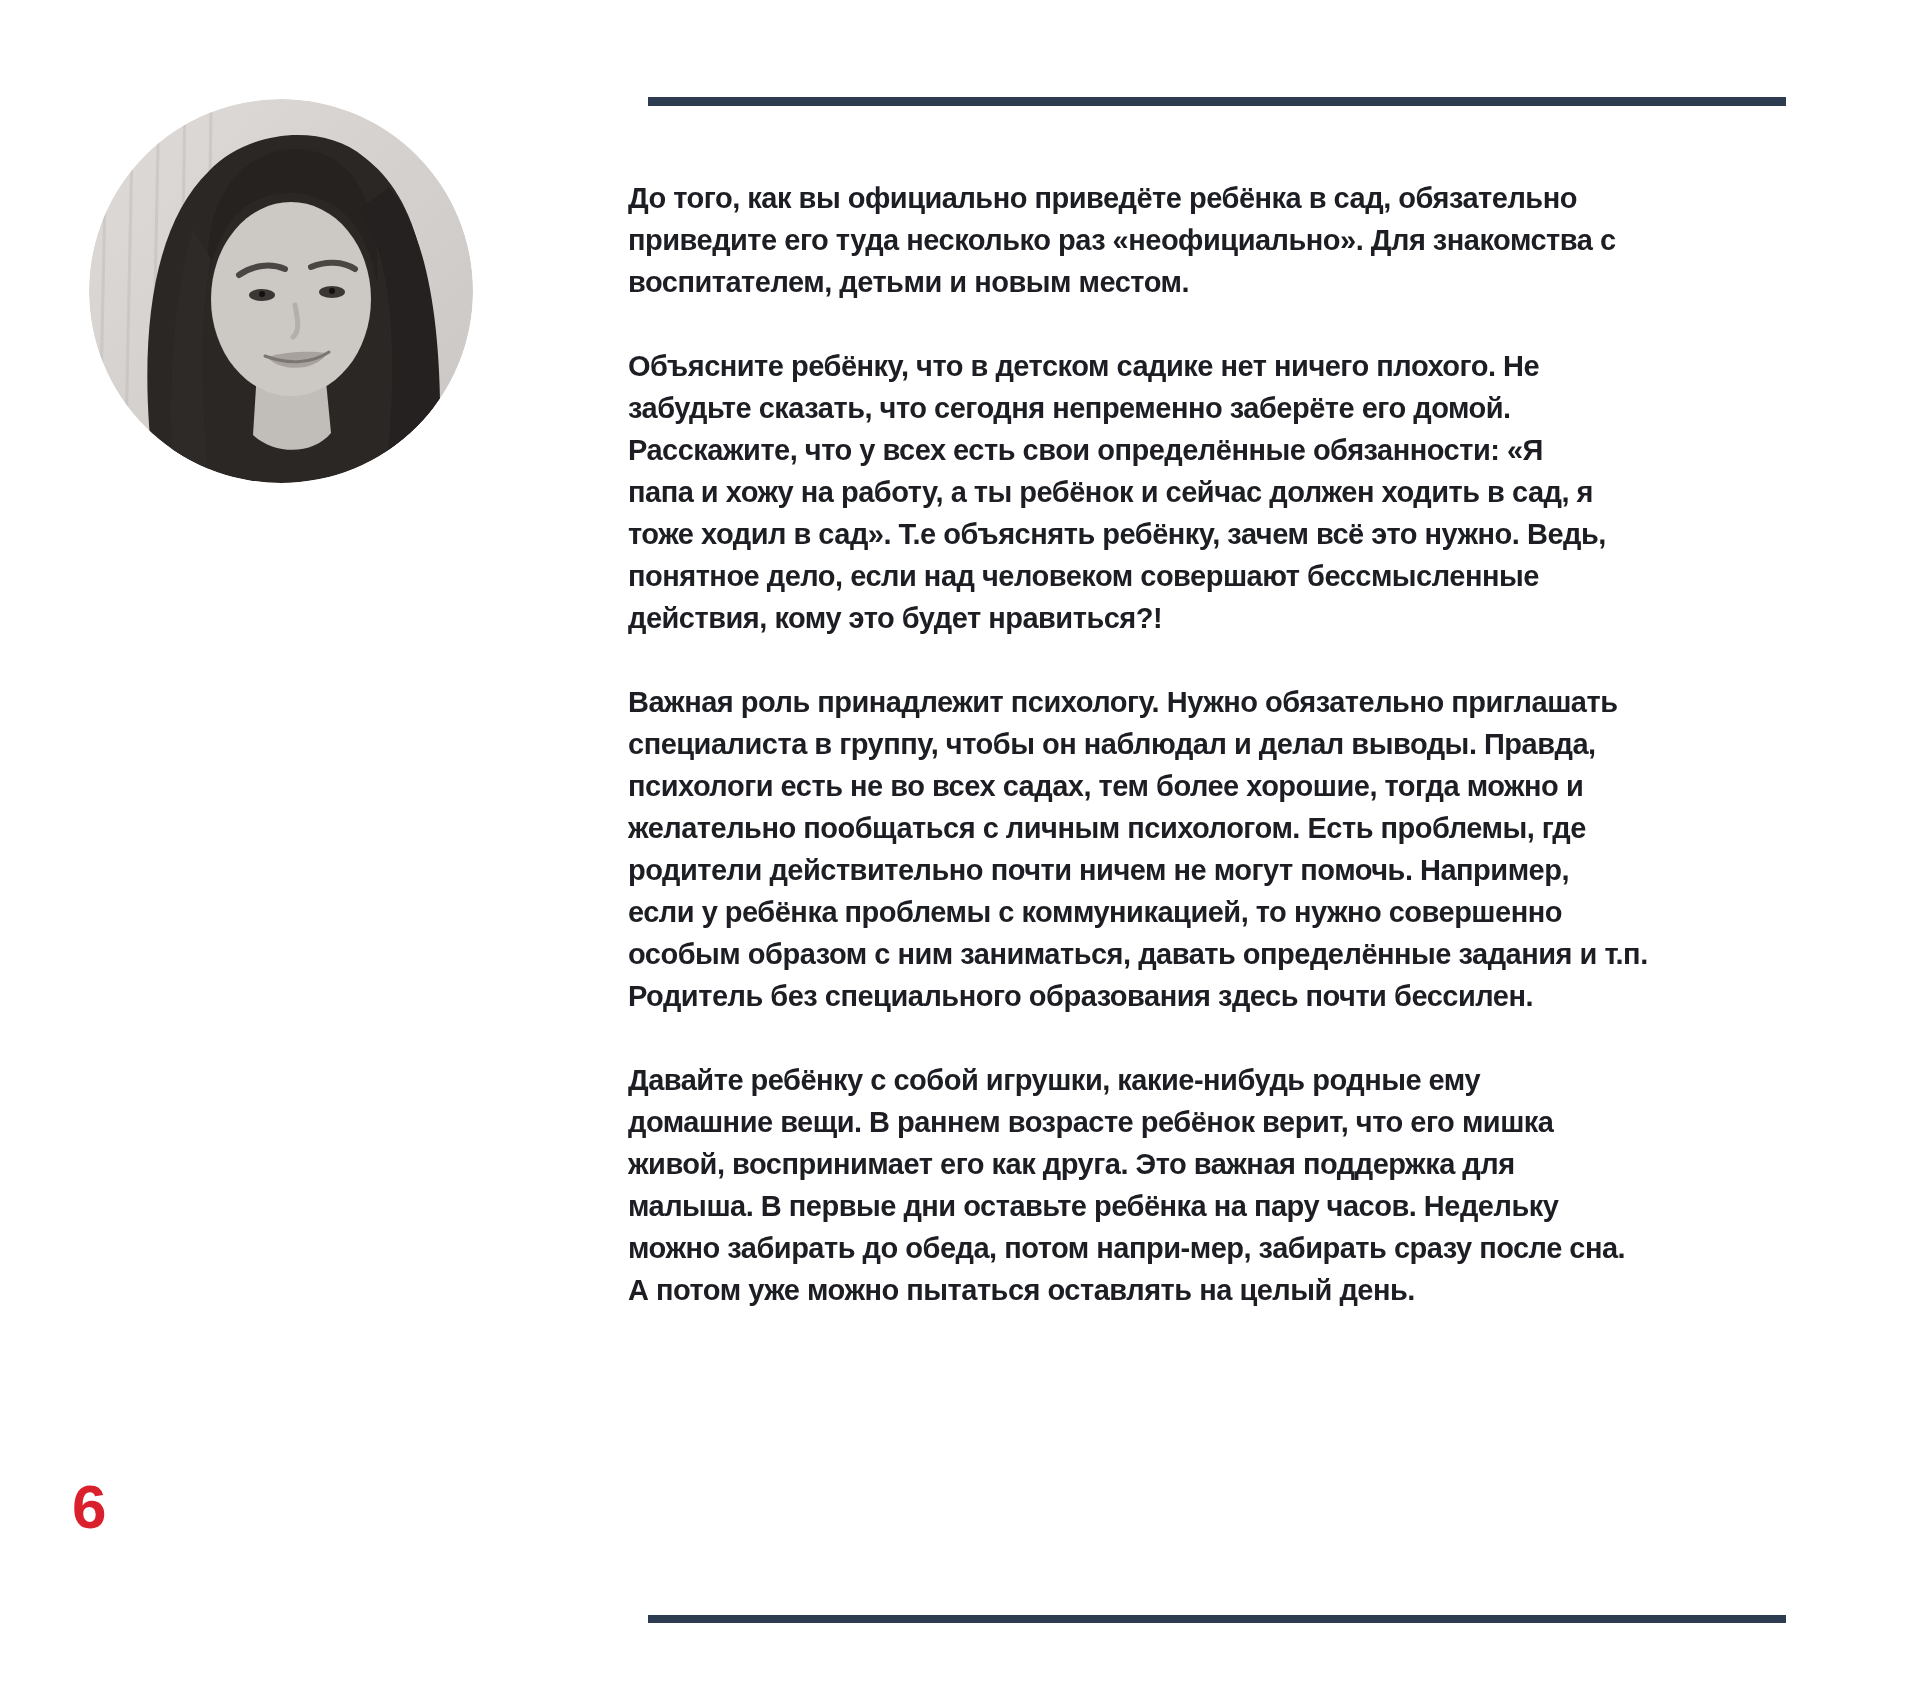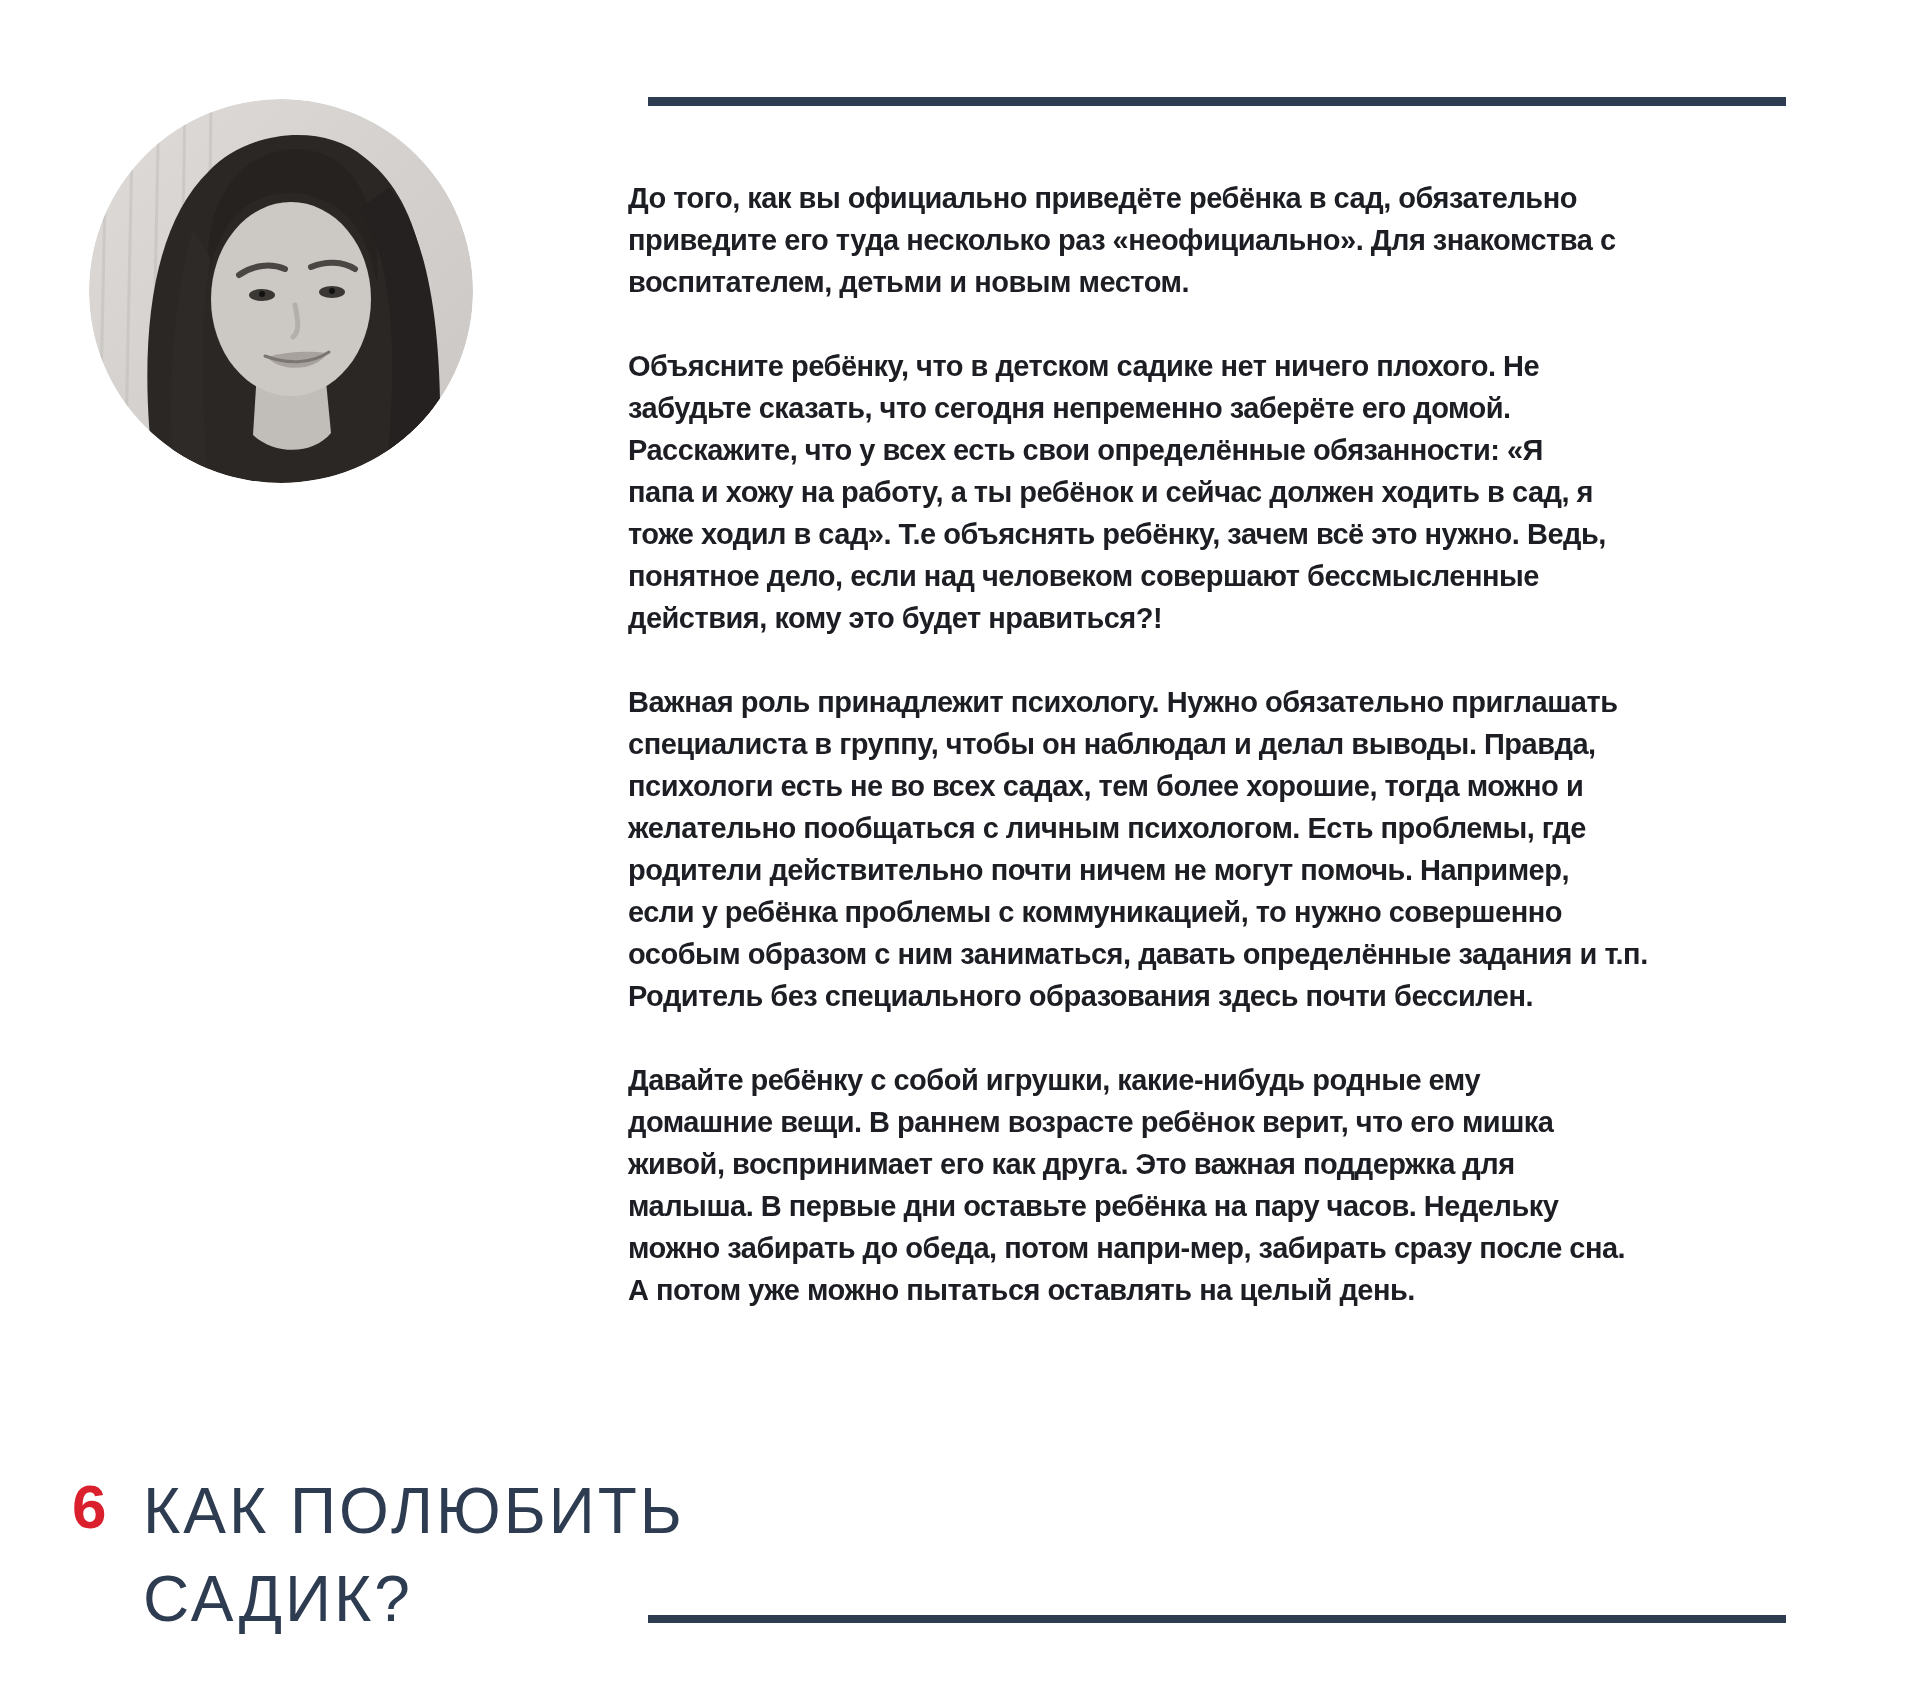--- a/index.html
+++ b/index.html
@@ -154,16 +154,14 @@
 домашние вещи. В раннем возрасте ребёнок верит, что его мишка
 живой, воспринимает его как друга. Это важная поддержка для
 малыша. В первые дни оставьте ребёнка на пару часов. Недельку
 можно забирать до обеда, потом напри-мер, забирать сразу после сна.
 А потом уже можно пытаться оставлять на целый день.</p>
     </div>
 
   <div class="rule bottom"></div>
 
   <div class="page-number">6</div>
-  <div class="page-title">КАК ПОЛЮБИТЬ
-САДИК?</div>
 
 </div>
 
 </body></html>

